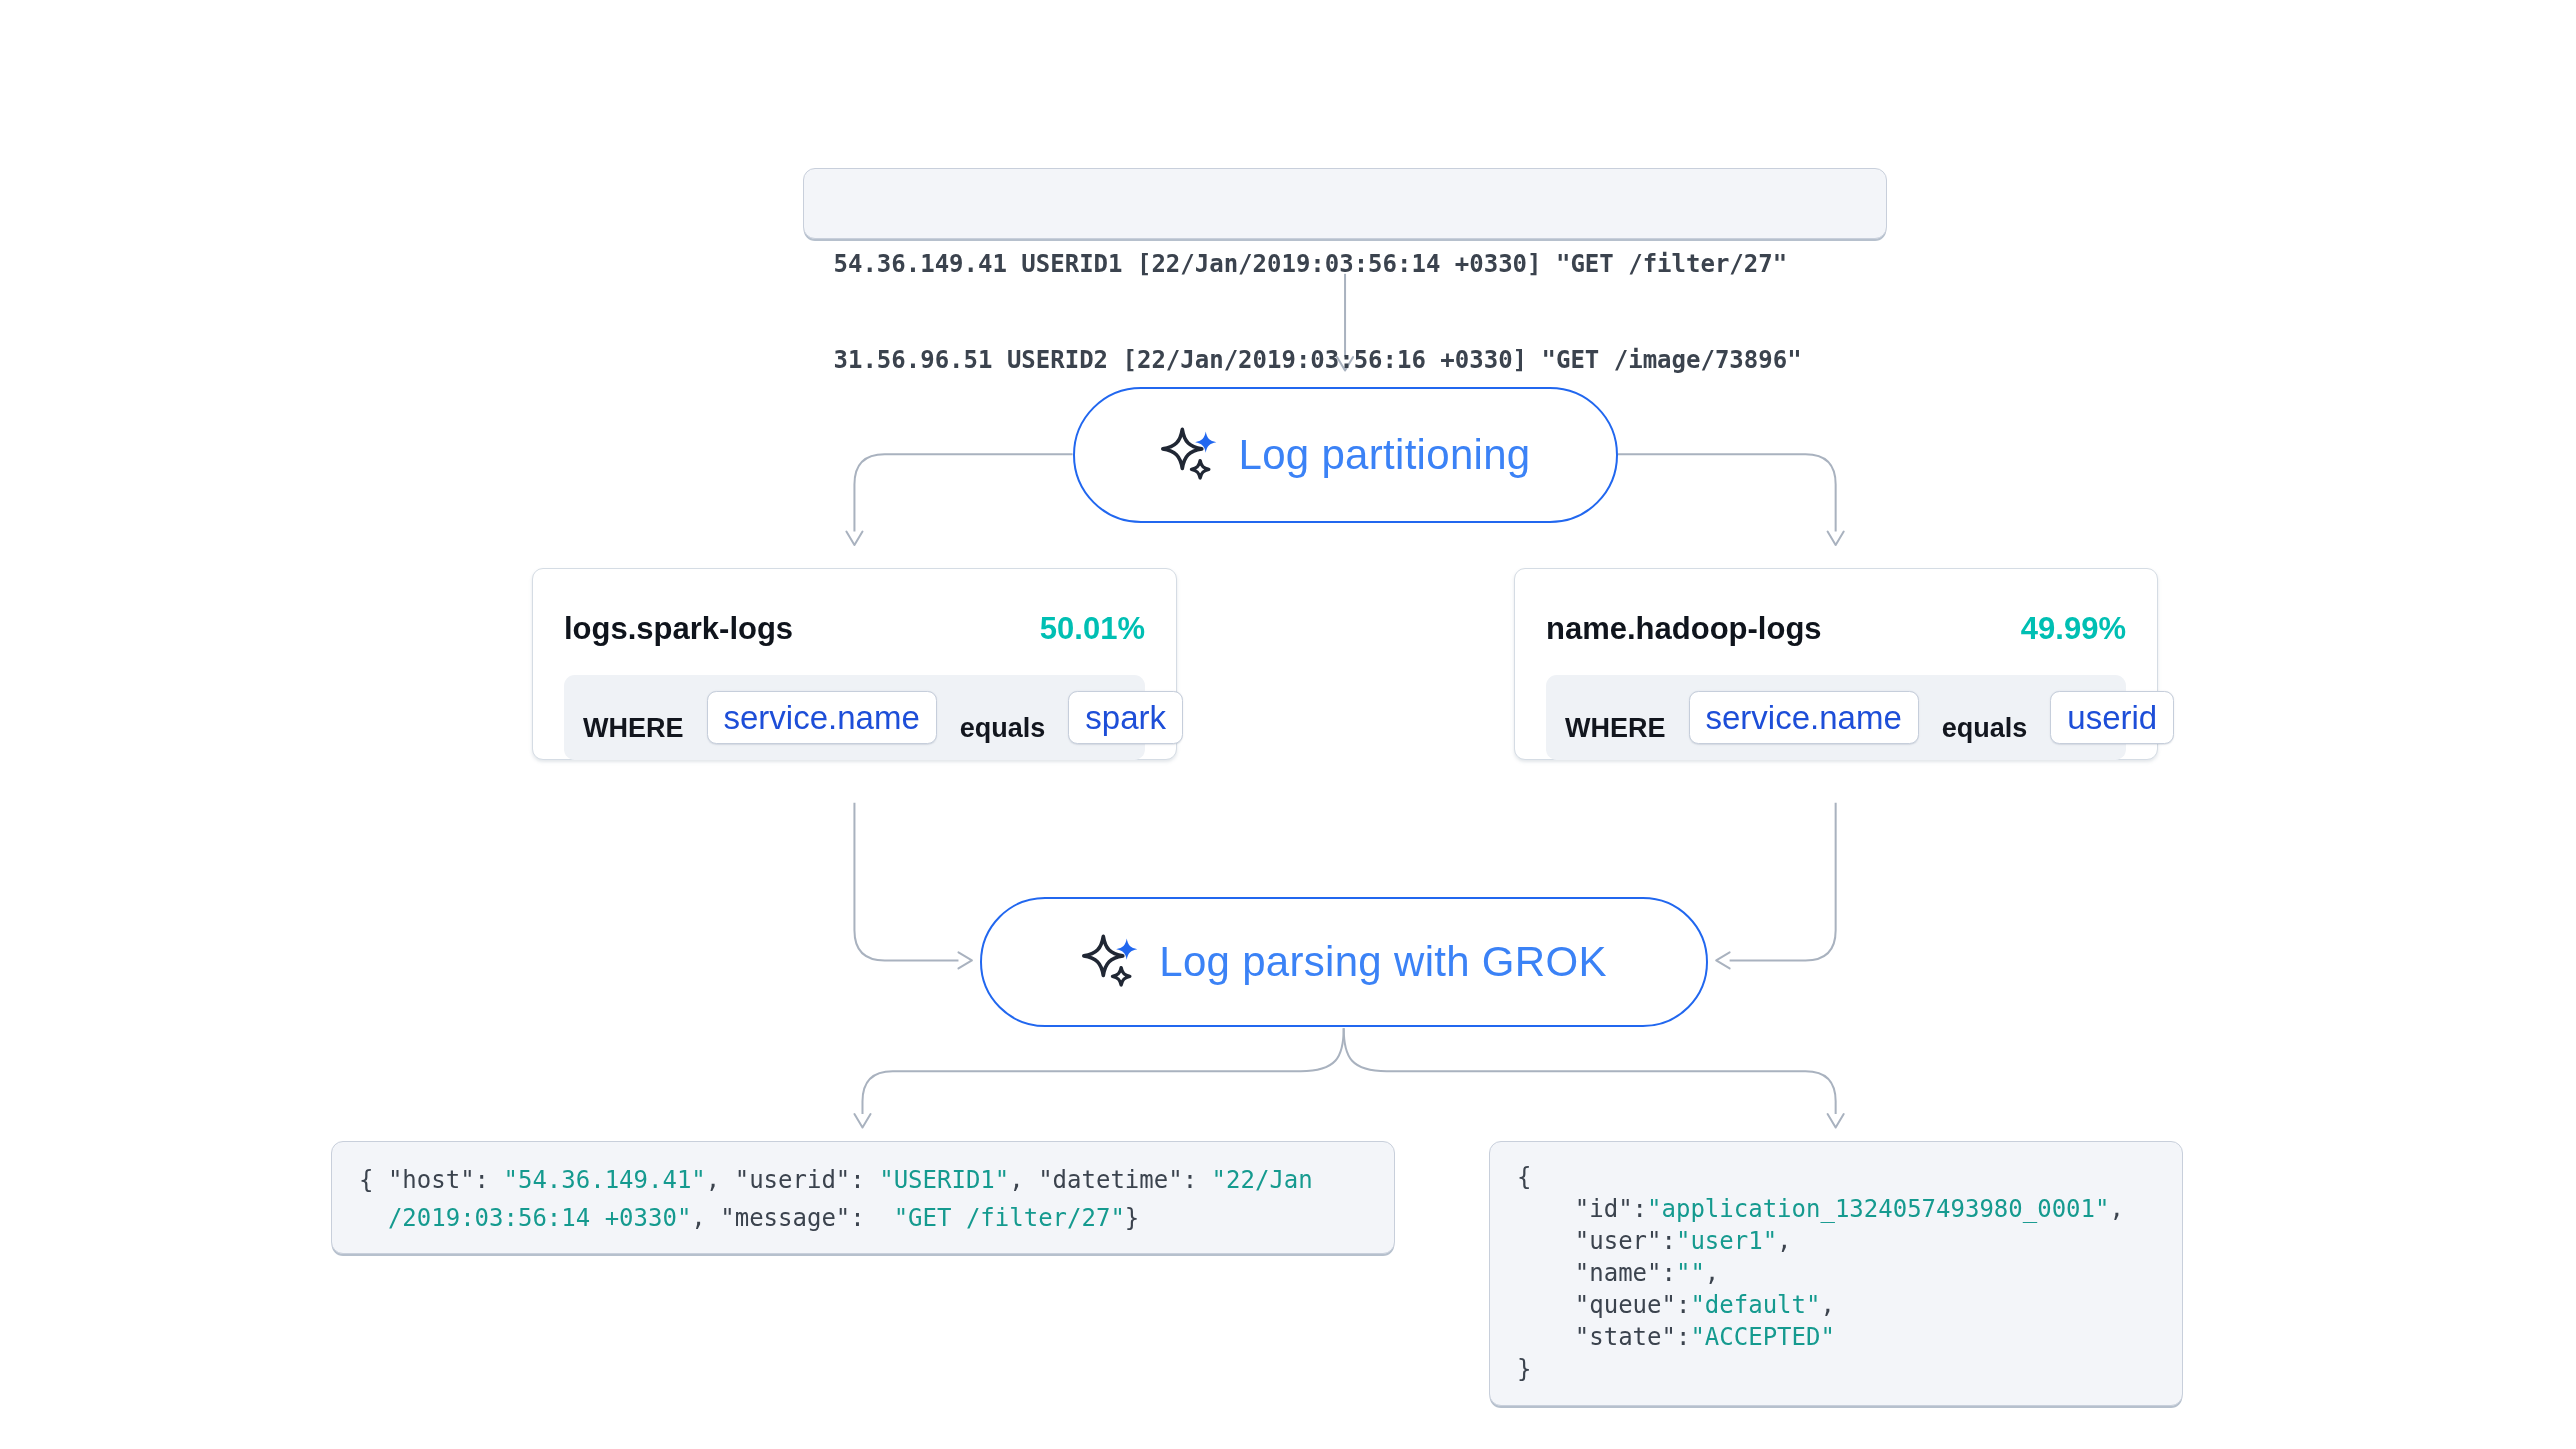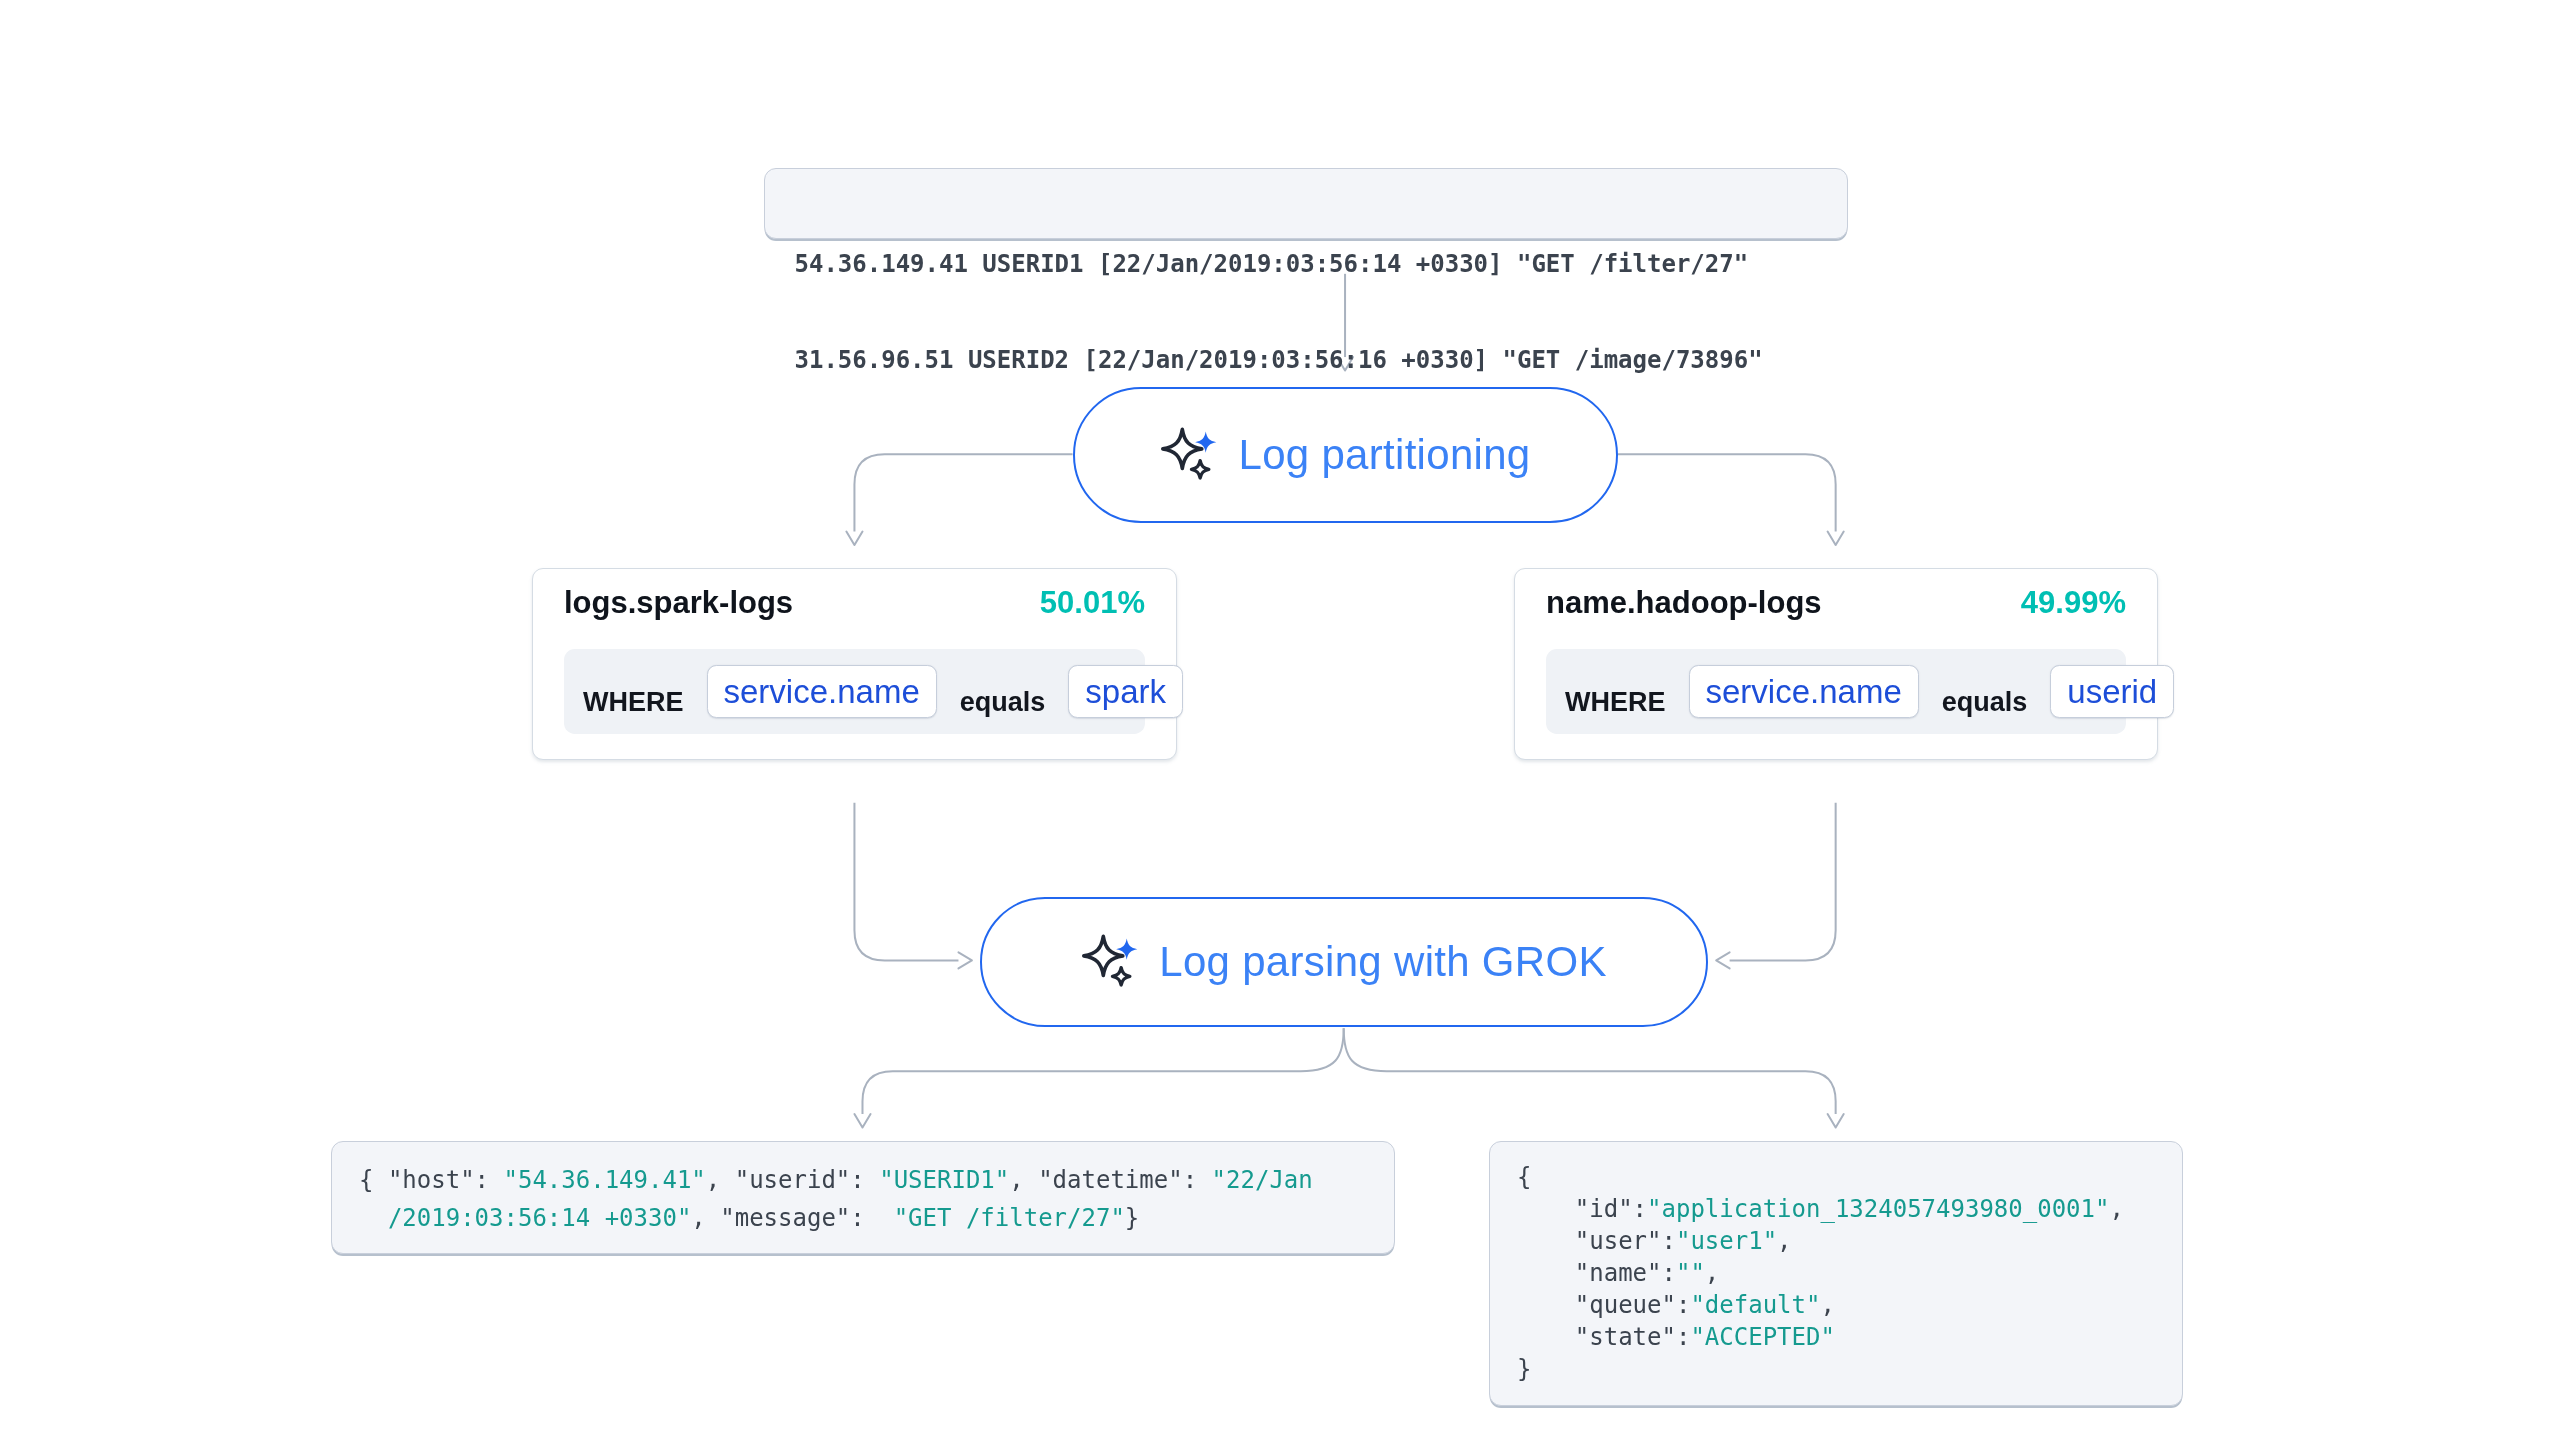--- a/index.html
+++ b/index.html
@@ -33,21 +33,21 @@
     position:absolute;
     background:var(--box-bg);
     border:1.3px solid var(--box-border);
     border-radius:12px;
     box-shadow:0 2.7px 0 -0.7px #B6C0CD;
     font-family:"DejaVu Sans Mono", monospace;
     font-size:24px;
     color:var(--code-ink);
     white-space:pre;
   }
-  .raw-box{left:764px;top:168px;width:1084px;height:71px;padding:14.8px 29.5px;line-height:32px;font-weight:bold;}
+  .raw-box{left:803px;top:168px;width:1084px;height:71px;padding:14.8px 29.5px;line-height:32px;font-weight:bold;}
   .json-left{left:331px;top:1141px;width:1064px;height:113px;padding:19px 27px;line-height:38px;}
   .json-right{left:1489px;top:1141px;width:694px;height:265px;padding:19px 27px;line-height:32px;}
   .code-line{white-space:pre;}
   .c-k,.c-p{color:var(--code-ink);}
   .c-v{color:var(--json-value-teal);}
 
   
   .node-pill{
     position:absolute;
     background:#ffffff;
@@ -66,21 +66,21 @@
   .sparkles{width:58px;height:58px;flex:0 0 auto;}
 
   
   .card{
     position:absolute;
     width:645px;height:192px;
     background:#ffffff;
     border:1.3px solid var(--card-border);
     border-radius:11px;
     box-shadow:0 2px 3.4px rgba(125,140,160,0.22);
-    padding:16px 31px 0 31px;
+    padding:42px 31px 0 31px;
   }
   .card-left{left:532px;top:568px;}
   .card-right{left:1514px;top:568px;width:644px;}
   .card-head{display:flex;justify-content:space-between;align-items:center;}
   .card-title{font-size:31px;font-weight:700;color:#0F141C;}
   .card-percent{font-size:31px;font-weight:700;color:var(--accent-teal);}
   .where-strip{
     margin-top:28px;
     background:var(--strip-bg);
     border-radius:10.7px;

